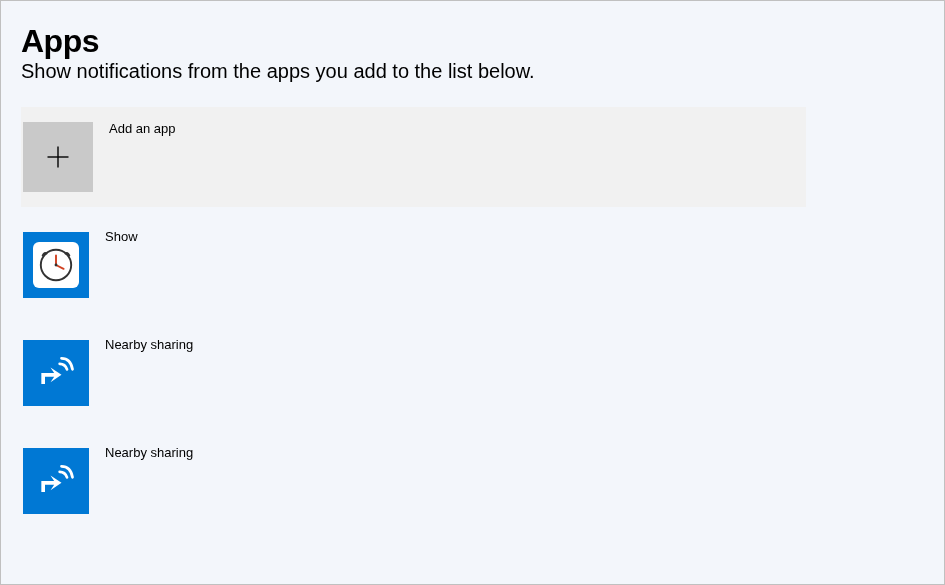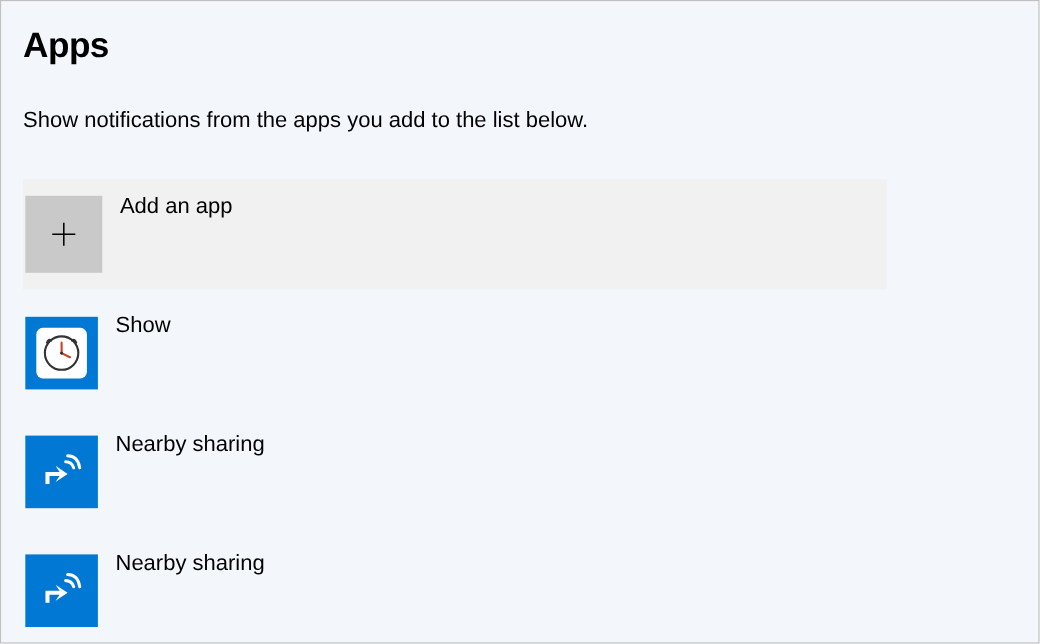--- a/index.html
+++ b/index.html
@@ -13,27 +13,26 @@
       width: 945px;
       height: 585px;
       border: 1px solid #c0c0c0;
       padding: 22px 20px;
       overflow: hidden;
     }
     .heading {
       font-size: 32px;
       font-weight: 600;
       color: #000;
-      margin-bottom: 38px;
       letter-spacing: -0.5px;
     }
     .description {
       font-size: 20px;
       color: #000;
-      margin-bottom: 42px;
+      margin-bottom: 24px;
     }
     .item-row {
       display: flex;
       align-items: center;
       height: 100px;
       padding: 0;
       margin-bottom: 8px;
     }
     .item-row.hovered {
       background: #f1f1f1;
@@ -50,21 +49,21 @@
     }
     .icon-box.add {
       background: #c9c9c9;
     }
     .icon-box.app {
       background: #0078d4;
       width: 66px;
       height: 66px;
     }
     .item-label {
-      font-size: 20px;
+      font-size: 13px;
       color: #000;
       margin-left: 16px;
       align-self: flex-start;
       margin-top: 14px;
     }
     .item-row.hovered .item-label {
       margin-top: 14px;
     }
     .plus-svg {
       width: 28px;

